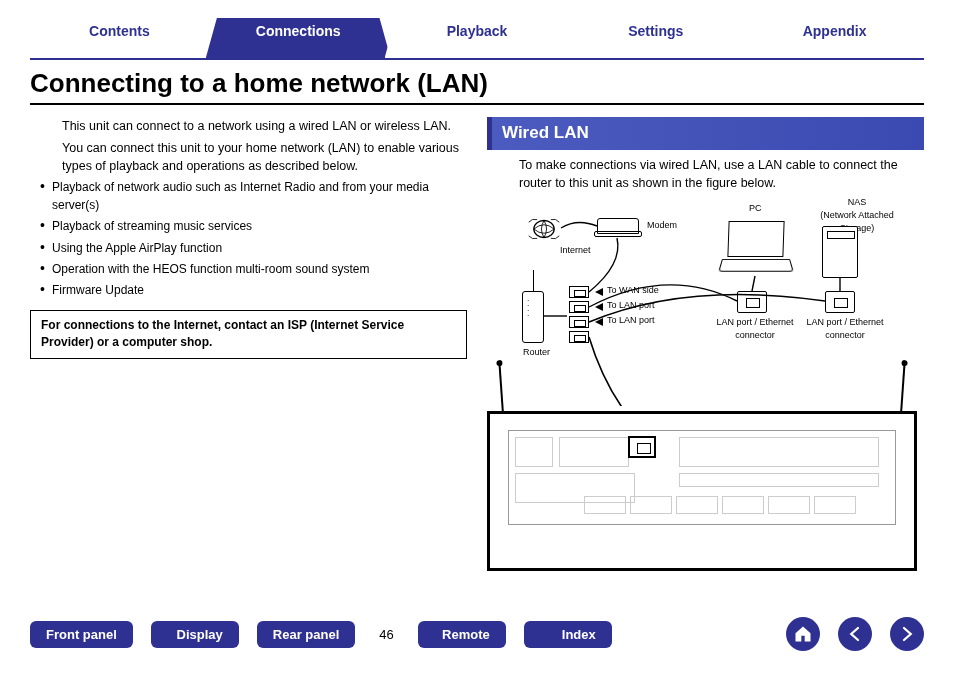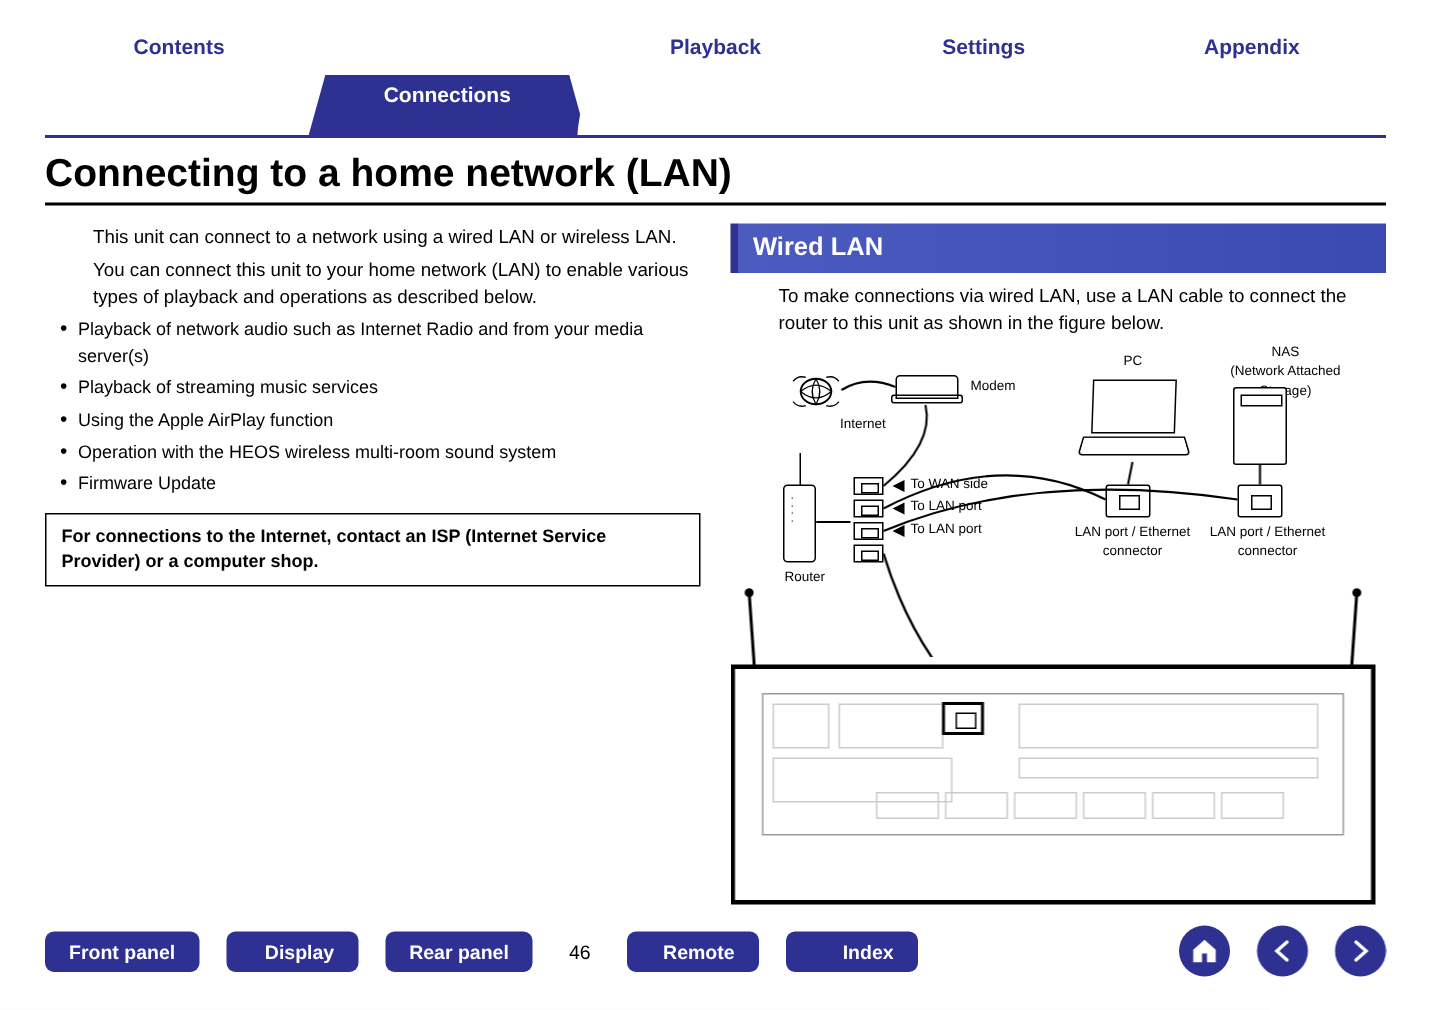--- a/index.html
+++ b/index.html
@@ -33,21 +33,20 @@
     position: relative;
     cursor: pointer;
     background: #fff;
     clip-path: polygon(6% 0, 94% 0, 100% 100%, 0 100%);
     margin: 0 -3px;
   }
   .top-tab.active {
     background: #2e3192;
     color: #fff;
     clip-path: polygon(6% 0, 94% 0, 100% 100%, 0 100%);
-    margin-top: 32px;
   }
   .top-tab.left-corner { clip-path: polygon(0 0, 94% 0, 100% 100%, 0 100%);}
   .top-tab.right-corner { clip-path: polygon(6% 0, 100% 0, 100% 100%, 0 100%);}
 
   
   .page-title {
     font-size: 26px;
     font-weight: bold;
     color: #000;
     border-bottom: 2px solid #000;
@@ -185,21 +184,21 @@
 
   <div class="columns">
 
     <div class="col">
       <p>This unit can connect to a network using a wired LAN or wireless LAN.</p>
       <p>You can connect this unit to your home network (LAN) to enable various types of playback and operations as described below.</p>
       <ul class="features">
         <li>Playback of network audio such as Internet Radio and from your media server(s)</li>
         <li>Playback of streaming music services</li>
         <li>Using the Apple AirPlay function</li>
-        <li>Operation with the HEOS wireless multi-room sound system</li>
+        <li>Operation with the HEOS function multi-room sound system</li>
         <li>Firmware Update</li>
       </ul>
       <div class="note-box">For connections to the Internet, contact an ISP (Internet Service Provider) or a computer shop.</div>
     </div>
 
     <div class="col">
       <div class="section-head">Wired LAN</div>
       <p>To make connections via wired LAN, use a LAN cable to connect the router to this unit as shown in the figure below.</p>
 
       <div class="diagram">

